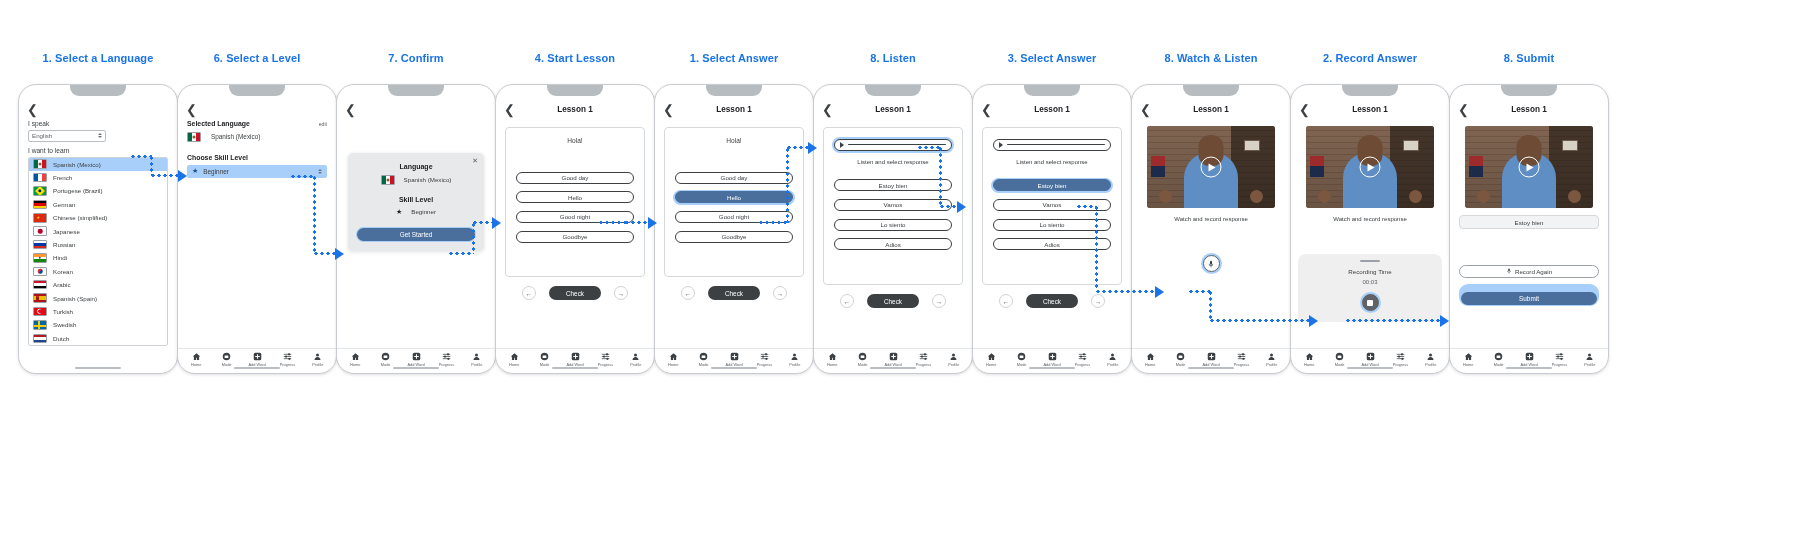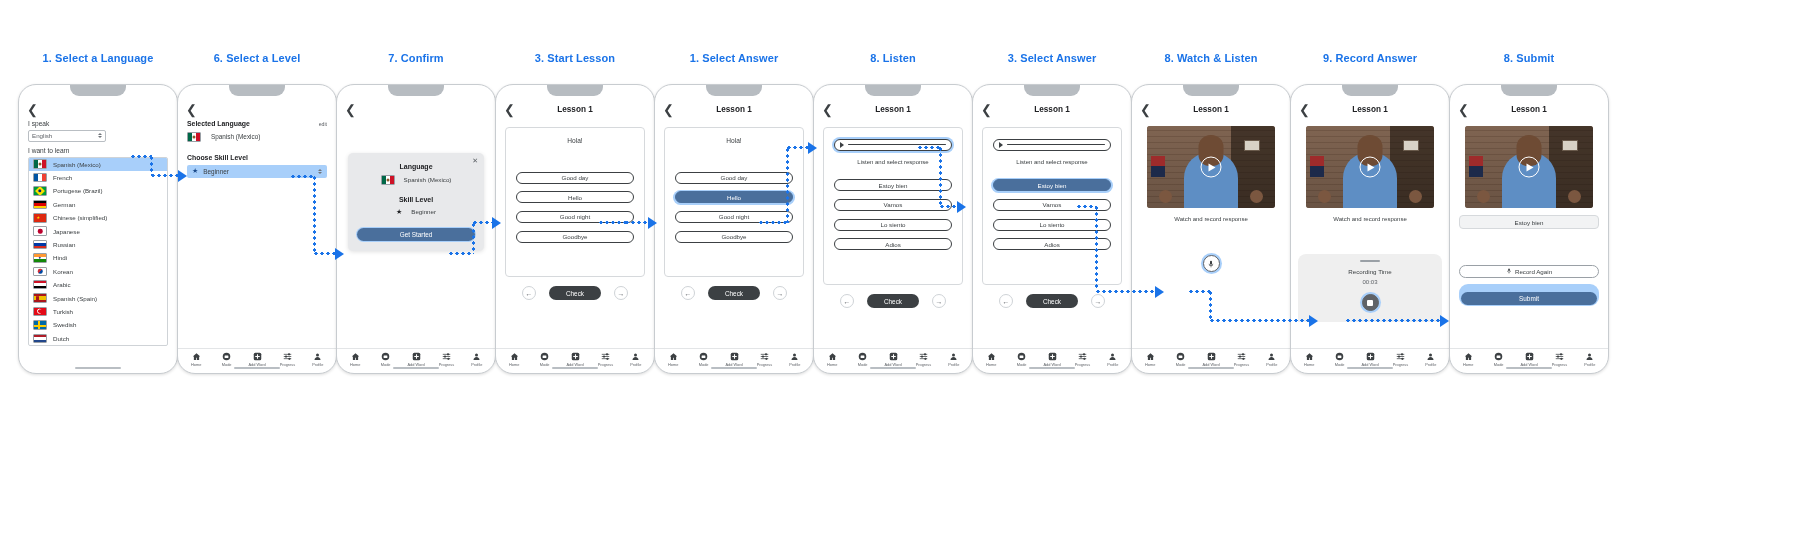--- a/index.html
+++ b/index.html
@@ -692,21 +692,21 @@
                 </svg>
               </span>
               <span class="lab">Profile</span>
             </div>
           </div>
         </div>
         <div class="homebar"></div>
       </div>
     </div>
     <div class="step" style="left: 489px;">
-      <div class="step-title">3. Start Lesson</div>
+      <div class="step-title">4. Start Lesson</div>
       <div class="phone">
         <div class="notch"></div>
         <div class="screen">
           <div class="topbar">
             <span class="backchev">❮</span>
             <span class="lesson-title">Lesson 1</span>
           </div>
           <div class="body">
             <div class="card">
               <div class="prompt">Hola!</div>
@@ -1148,21 +1148,21 @@
                 </svg>
               </span>
               <span class="lab">Profile</span>
             </div>
           </div>
         </div>
         <div class="homebar"></div>
       </div>
     </div>
     <div class="step" style="left: 1284px;">
-      <div class="step-title">9. Record Answer</div>
+      <div class="step-title">2. Record Answer</div>
       <div class="phone">
         <div class="notch"></div>
         <div class="screen">
           <div class="topbar">
             <span class="backchev">❮</span>
             <span class="lesson-title">Lesson 1</span>
           </div>
           <div class="body">
             <div class="video">
               <span class="vbrick"></span>

